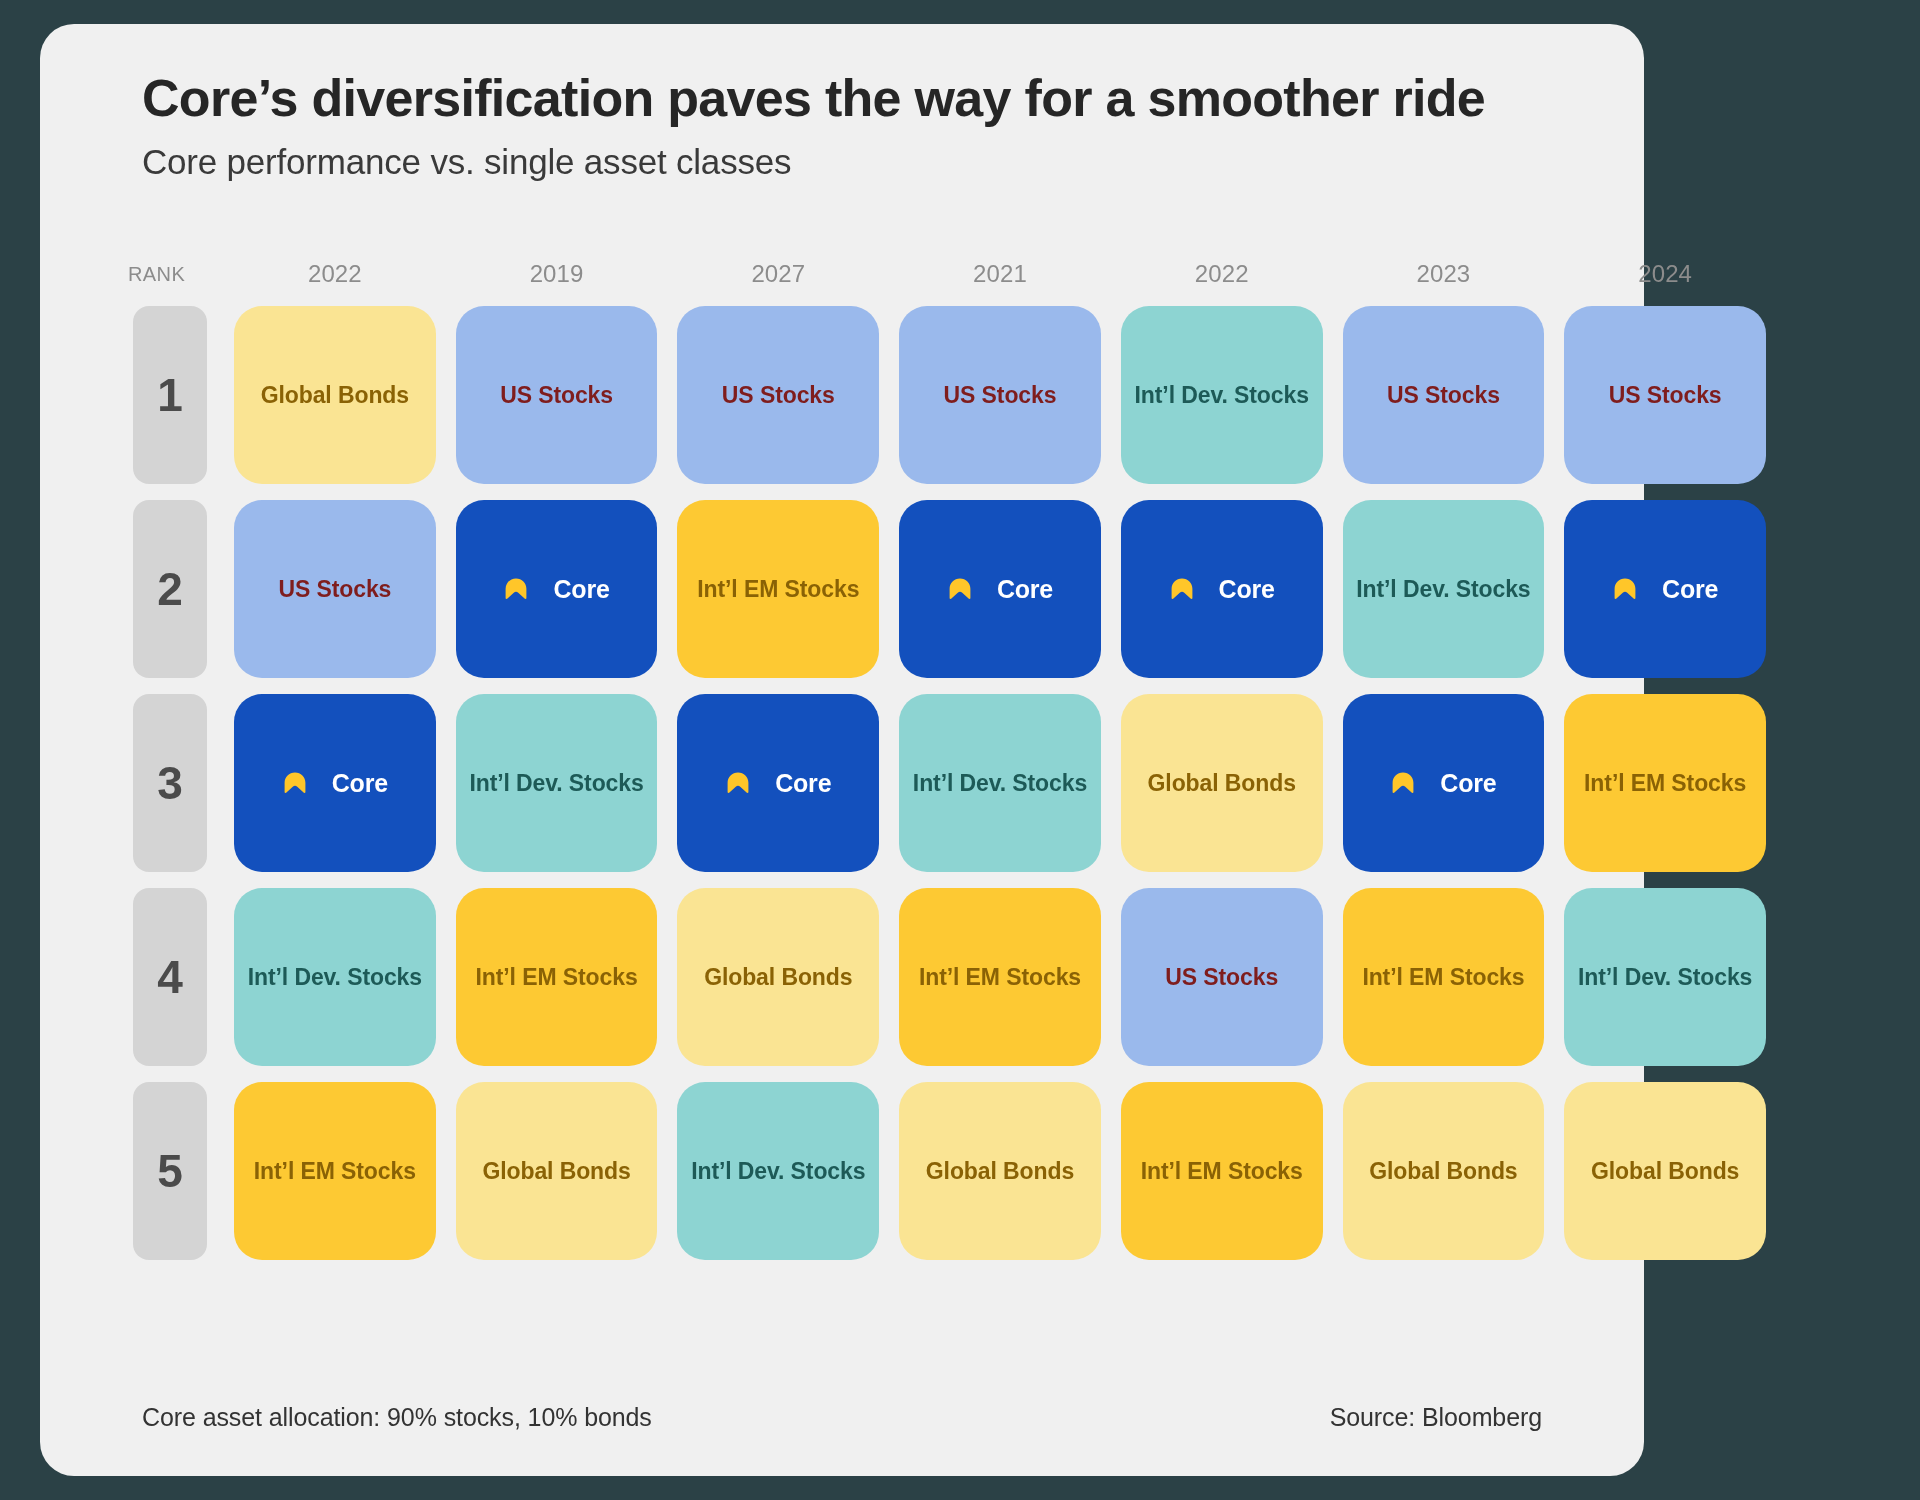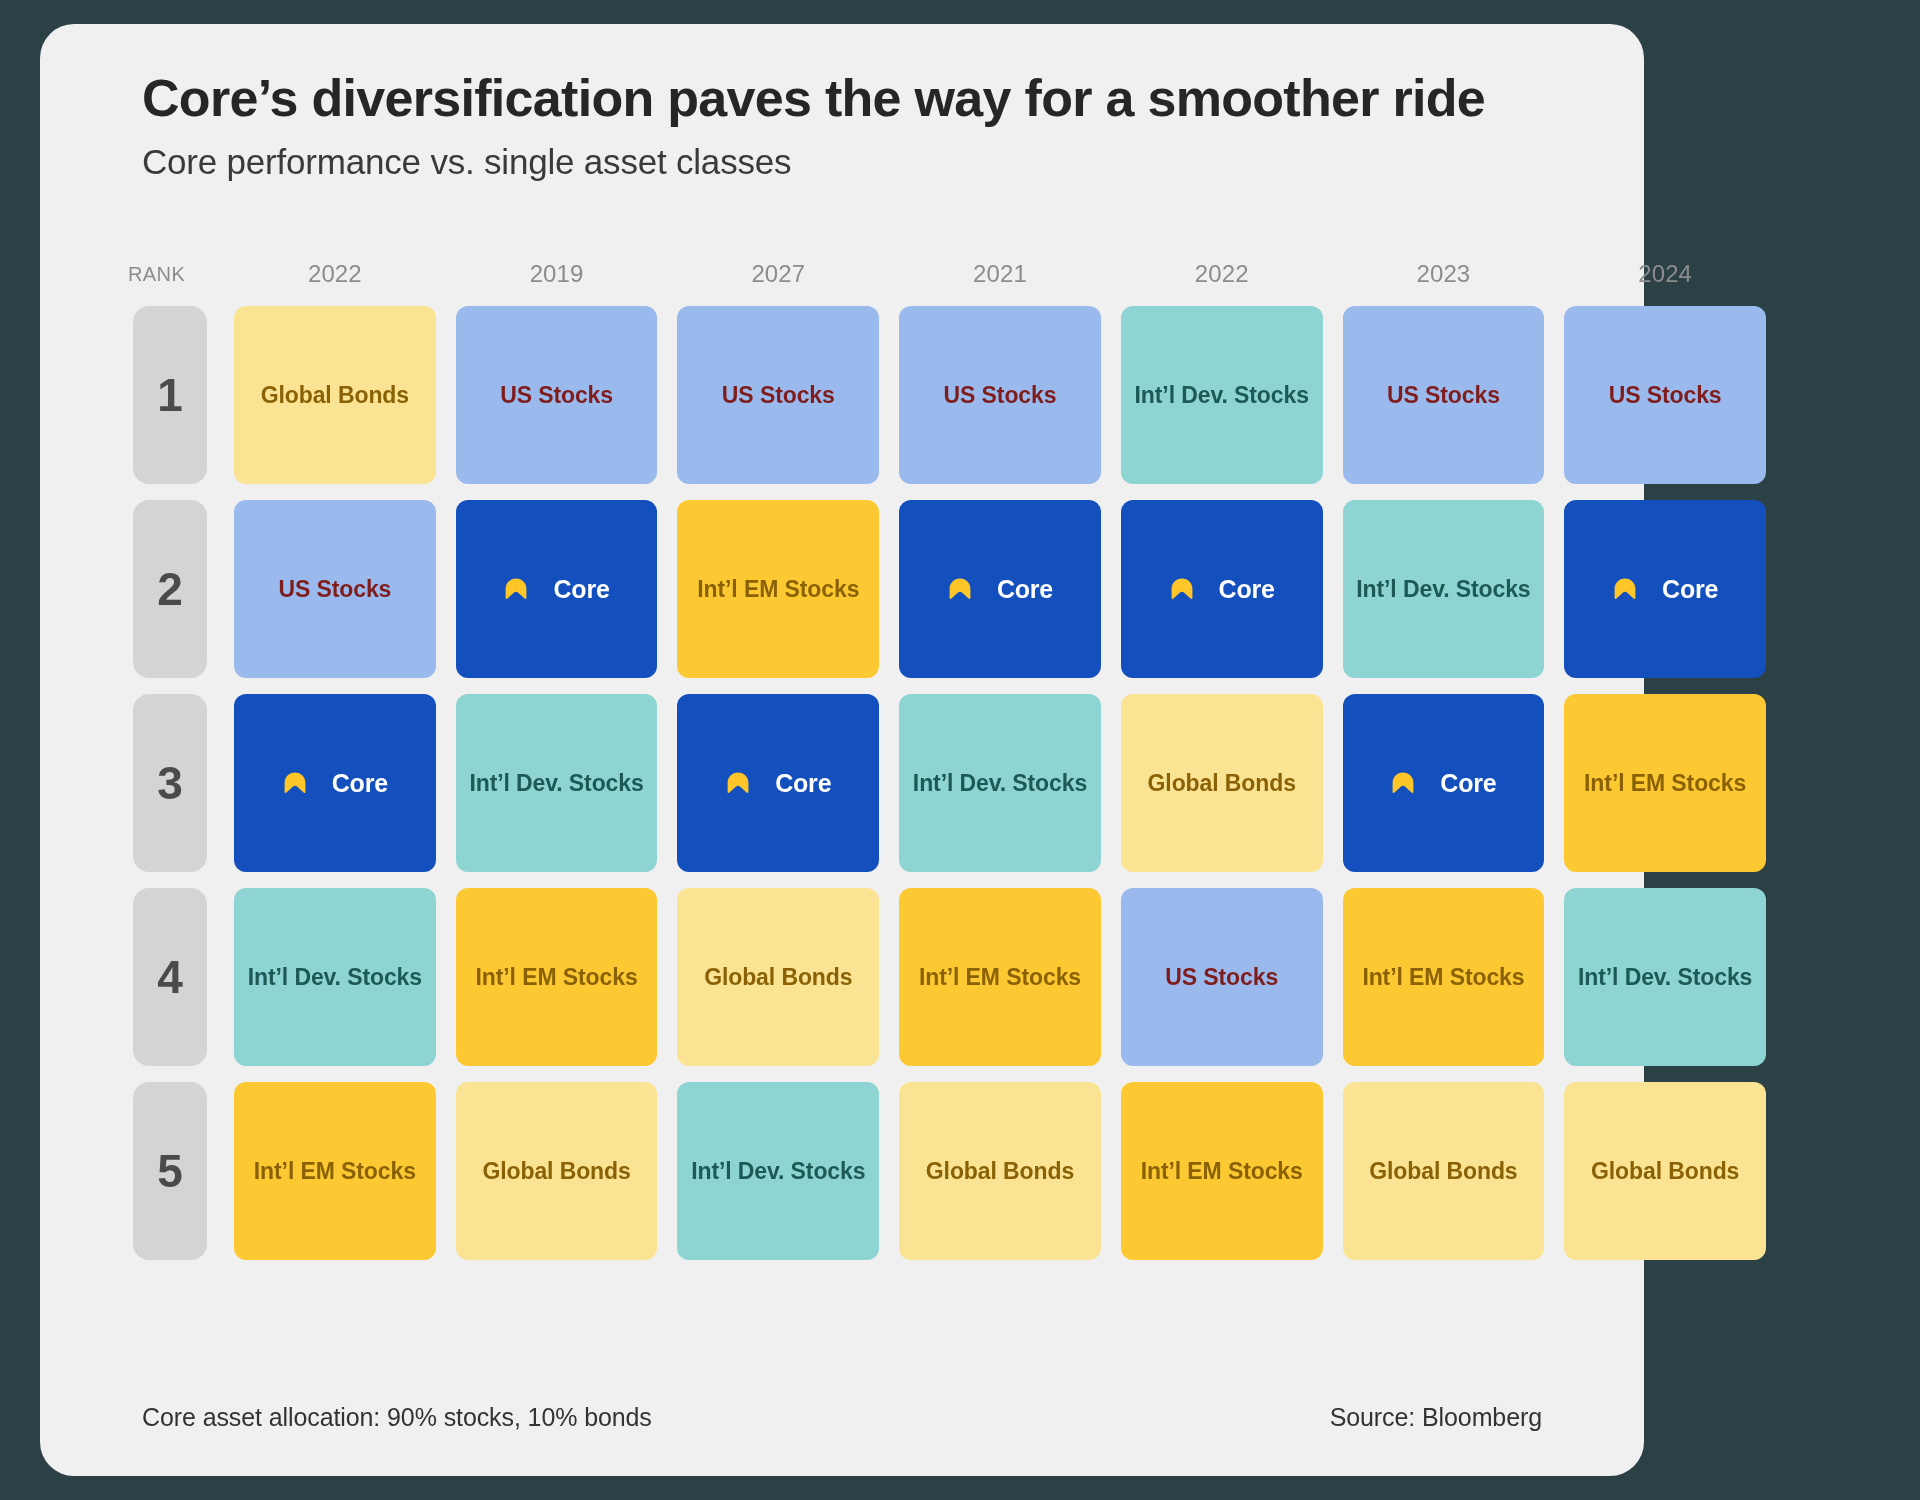--- a/index.html
+++ b/index.html
@@ -92,21 +92,21 @@
     display: flex;
     align-items: center;
     justify-content: center;
     font-size: 46px;
     font-weight: bold;
     color: #4b4b4b;
     margin: 0 7px;
   }
 
   .cell {
-    border-radius: 12px;
+    border-radius: 28px;
     display: flex;
     align-items: center;
     justify-content: center;
     font-size: 23px;
     font-weight: bold;
     letter-spacing: -0.1px;
     text-align: center;
     padding: 0 8px;
     box-sizing: border-box;
   }

